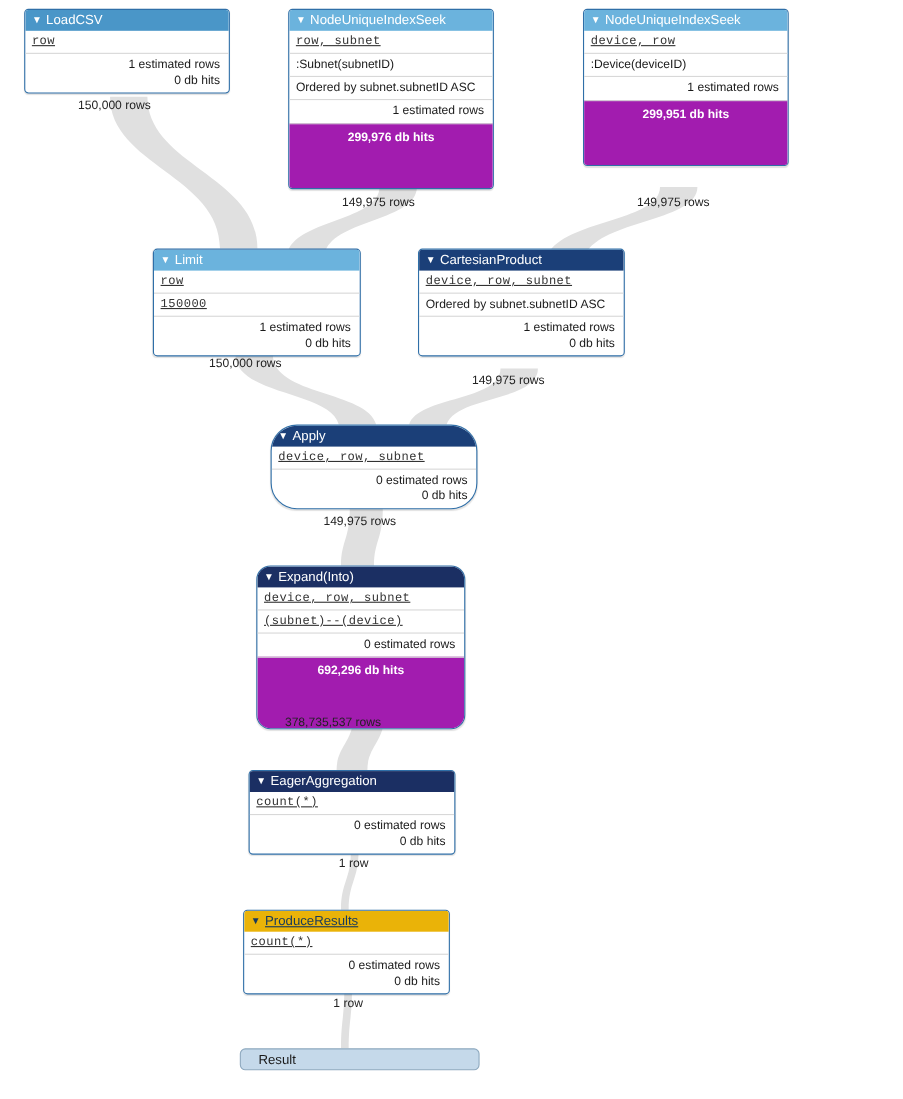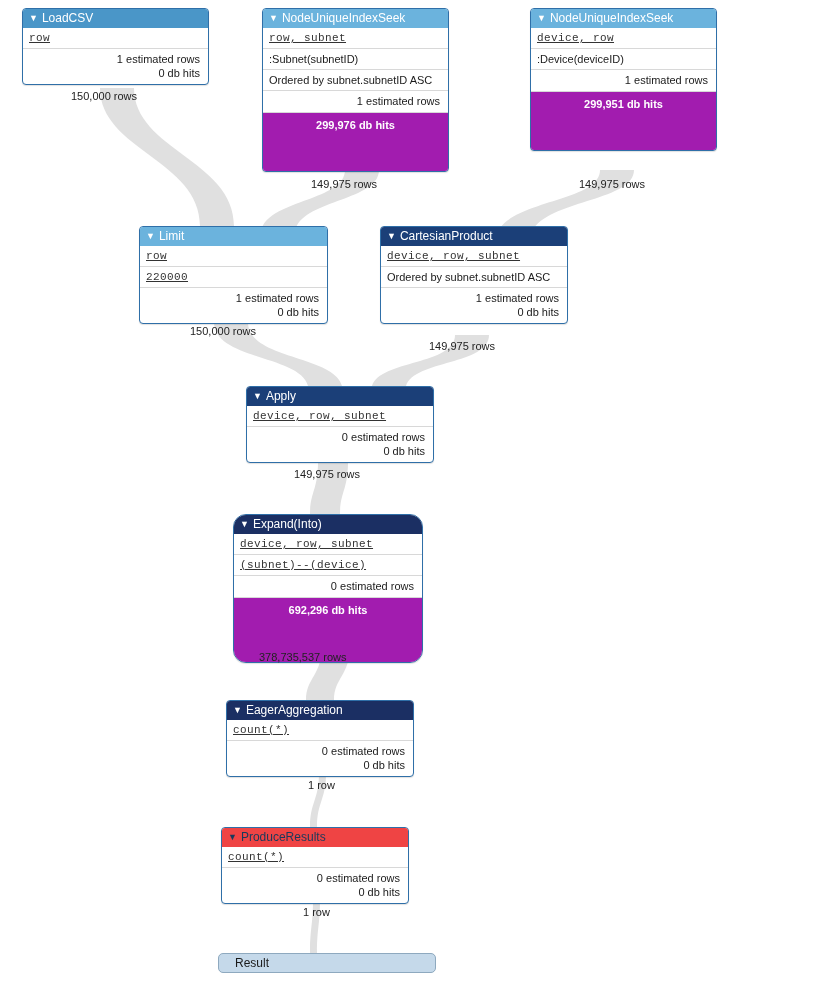--- a/index.html
+++ b/index.html
@@ -17,21 +17,21 @@
   .op .row.mono{font-family:"Liberation Mono",monospace;font-size:11px;letter-spacing:.4px;color:#333;text-decoration:underline;}
   .op .row.first{border-top:none;}
   .op .stats{border-top:1px solid #d8d8d8;padding:3px 8px 4px 6px;text-align:right;
       font-size:11px;line-height:14px;color:#1a1a1a;}
   .op .dbhits-hot{background:#a21caf;color:#fff;text-align:center;font-weight:bold;font-size:11px;
       padding:6px 4px;border-top:1px solid #d8d8d8;}
   .hot-tall{min-height:46px;display:flex;align-items:flex-start;justify-content:center;}
 
   .hdr-light{background:#4a96c8;}
   .hdr-mid{background:#6bb3dd;}
-  .hdr-pale{background:#ef4444;color:#183a5c !important;}
+  .hdr-pale{background:#eab308;color:#183a5c !important;text-decoration:underline;}
   .hdr-navy{background:#1b3f78;}
   .hdr-darknavy{background:#1b2f63;}
 
   .rowlabel{position:absolute;font-size:11px;color:#222;font-family:"Liberation Sans",sans-serif;
       white-space:nowrap;}
 
   .result-node{position:absolute;box-sizing:border-box;background:#c5d9ea;border:1px solid #8ea9bf;
       border-radius:5px;height:20px;line-height:19px;font-size:12px;color:#1a1a1a;padding-left:16px;}
 </style>
 </head>
@@ -103,42 +103,42 @@
       <span>299,951 db hits</span>
     </div>
   </div>
   <div class="rowlabel" style="left:579px;top:178px;">149,975 rows</div>
 
   <div class="op" style="left:139px;top:226px;width:189px;">
     <div class="hdr hdr-mid">
       <span class="caret">▼</span><span>Limit</span>
     </div>
     <div class="row mono first">row</div>
-    <div class="row mono">220000</div>
+    <div class="row mono">150000</div>
     <div class="stats">
       <div>1 estimated rows</div>
       <div>0 db hits</div>
     </div>
   </div>
   <div class="rowlabel" style="left:190px;top:325px;">150,000 rows</div>
 
   <div class="op" style="left:380px;top:226px;width:188px;">
     <div class="hdr hdr-navy">
       <span class="caret">▼</span><span>CartesianProduct</span>
     </div>
     <div class="row mono first">device, row, subnet</div>
     <div class="row">Ordered by subnet.subnetID ASC</div>
     <div class="stats">
       <div>1 estimated rows</div>
       <div>0 db hits</div>
     </div>
   </div>
   <div class="rowlabel" style="left:429px;top:340px;">149,975 rows</div>
 
-  <div class="op" style="left:246px;top:386px;width:188px;">
+  <div class="op" style="left:246px;top:386px;width:188px;border-radius:24px;">
     <div class="hdr hdr-navy">
       <span class="caret">▼</span><span>Apply</span>
     </div>
     <div class="row mono first">device, row, subnet</div>
     <div class="stats">
       <div>0 estimated rows</div>
       <div>0 db hits</div>
     </div>
   </div>
   <div class="rowlabel" style="left:294px;top:468px;">149,975 rows</div>

